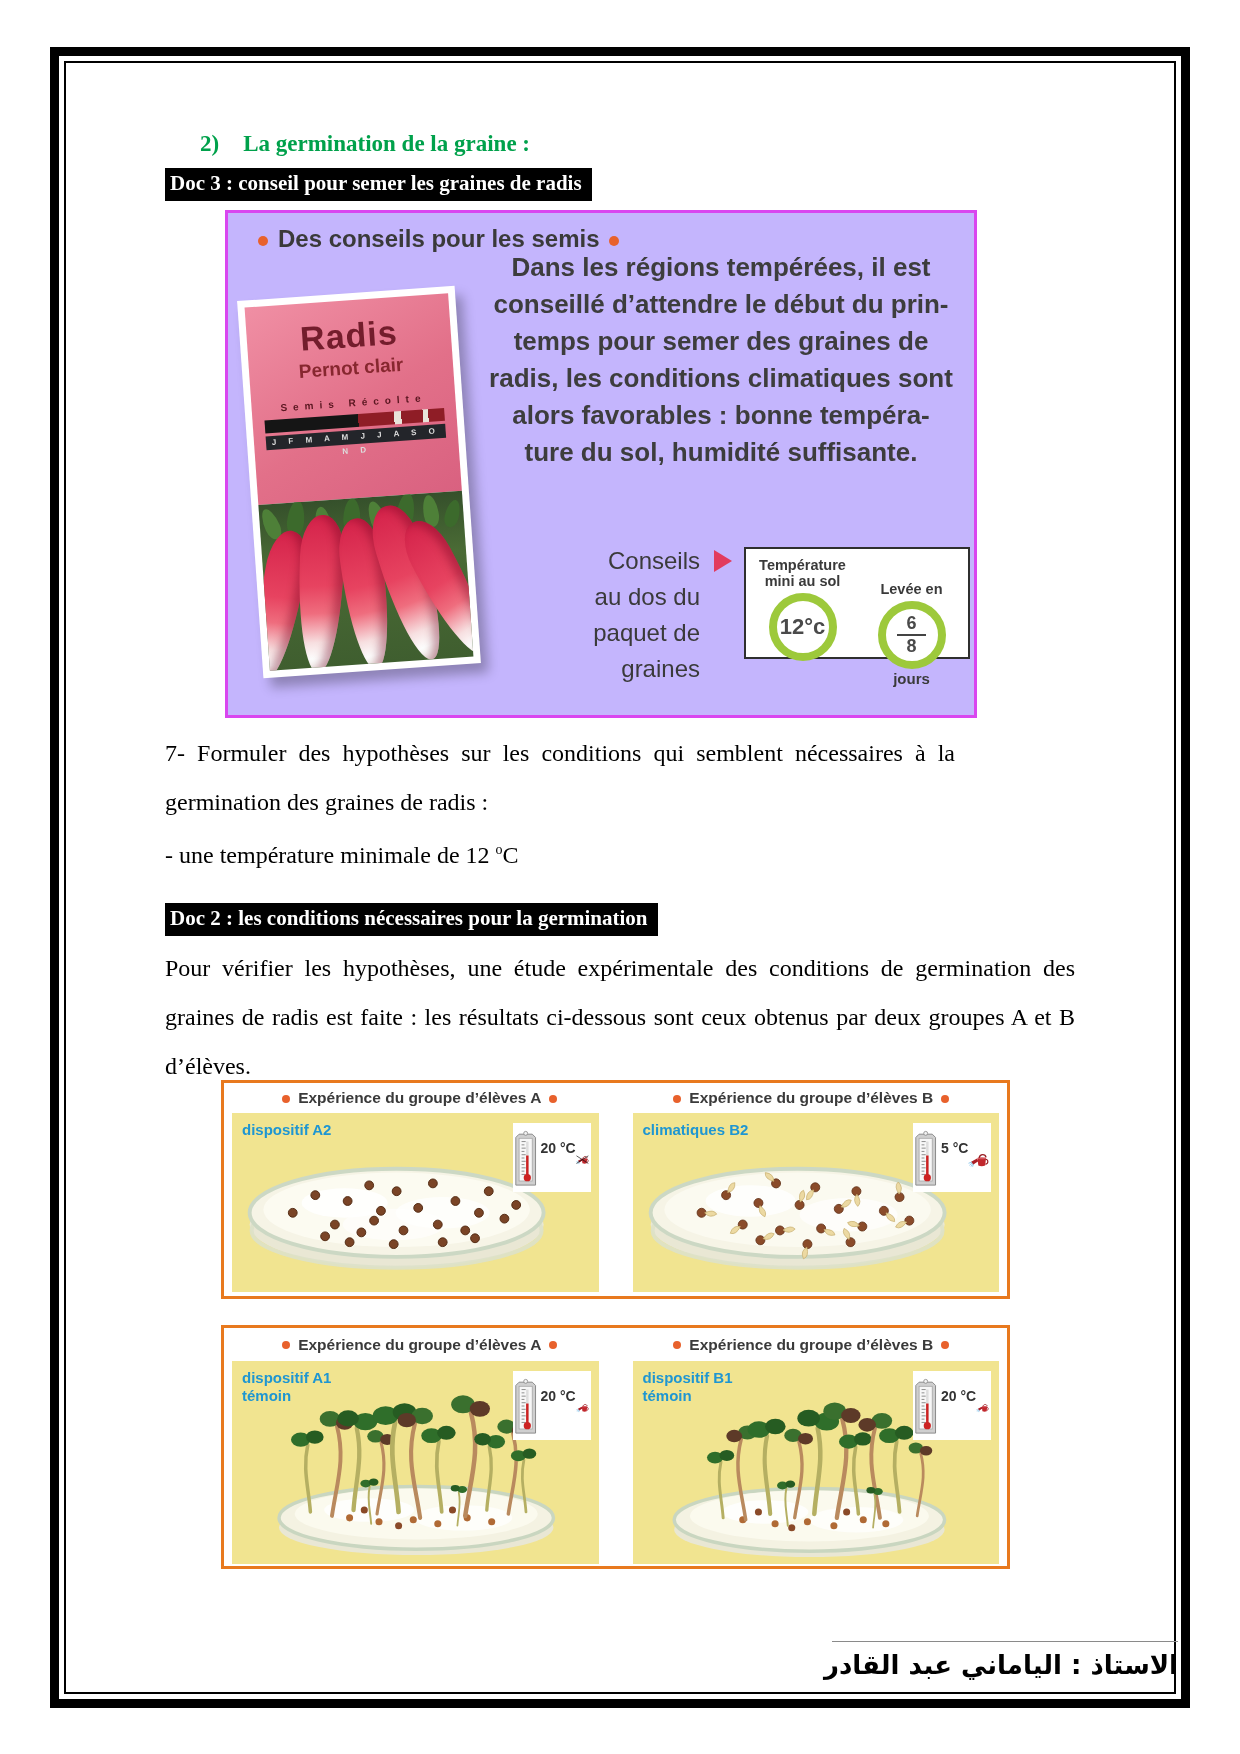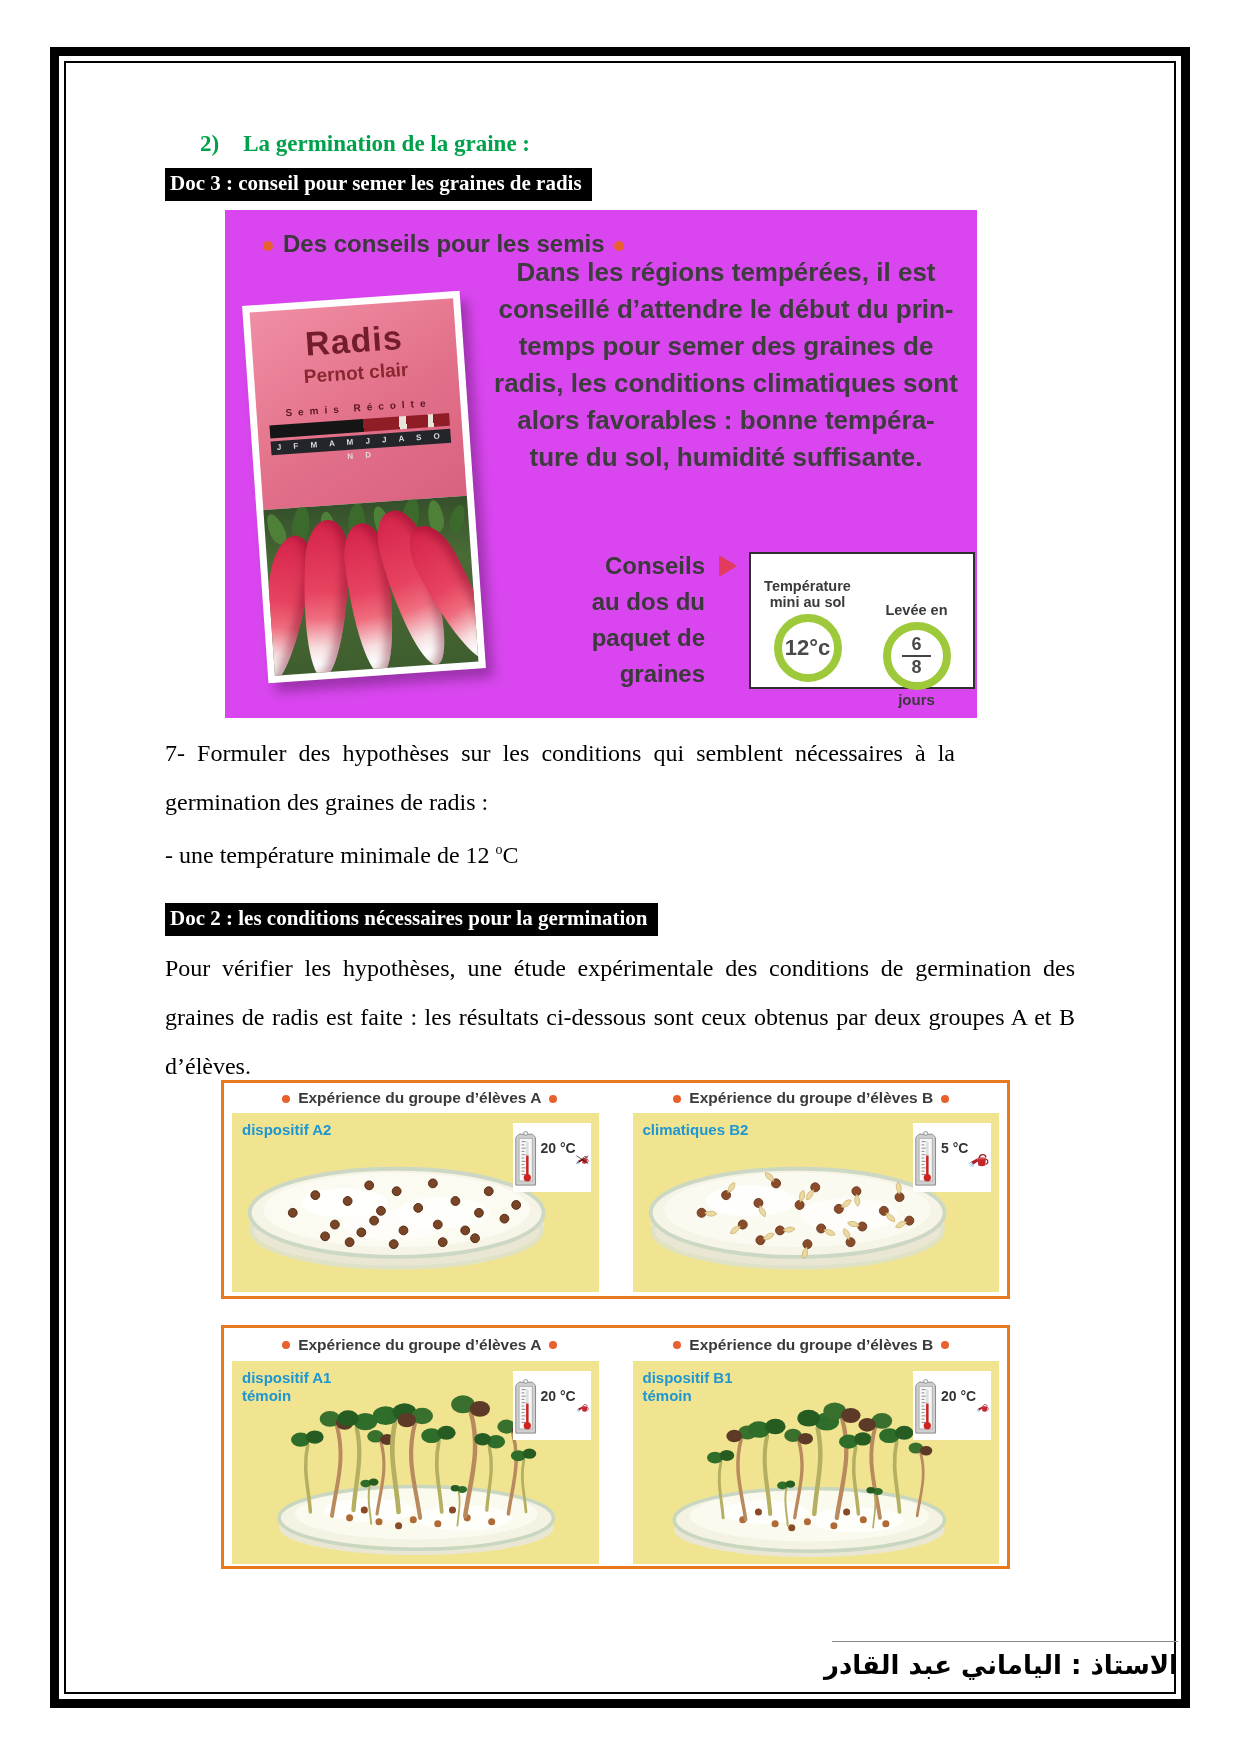--- a/index.html
+++ b/index.html
@@ -12,45 +12,45 @@
   .frame-inner{position:absolute;left:64px;top:61px;width:1112px;height:1633px;border:2px solid #000}
 
   
   .section-title{position:absolute;left:200px;top:131px;font-size:23px;font-weight:bold;color:#00A14B;white-space:nowrap}
   .section-title .st-text{margin-left:24px}
   .doc-banner{position:absolute;background:#000;color:#fff;font-weight:bold;font-size:21px;padding:3px 10px 5px 5px;white-space:nowrap}
   .banner-doc3{left:165px;top:168px}
   .banner-doc2{left:165px;top:903px}
 
   
-  .fig3{position:absolute;left:225px;top:210px;width:752px;height:508px;border:8px solid #d946ef;background:#d946ef;font-family:"Liberation Sans",sans-serif}
+  .fig3{position:absolute;left:225px;top:210px;width:752px;height:508px;border:3px solid #d946ef;background:#c4b5fd;font-family:"Liberation Sans",sans-serif}
   .fig3-header{position:absolute;left:20px;top:12px;font-size:24px;font-weight:bold;color:#3A3A3A;white-space:nowrap}
   .odot{display:inline-block;width:10px;height:10px;border-radius:50%;background:#E8612C;margin:0 10px;vertical-align:middle}
   .odot-sm{display:inline-block;width:8px;height:8px;border-radius:50%;background:#E8612C;margin:0 8px;vertical-align:middle}
 
   .packet{position:absolute;left:22px;top:80px;width:218px;height:378px;background:#fff;padding:7px;transform:rotate(-4deg);box-shadow:7px 10px 12px rgba(0,0,0,.28)}
   .packet-top{height:198px;background:linear-gradient(150deg,#f08fa4,#e27089 55%,#d96180);text-align:center;overflow:hidden}
   .packet-title{font-size:34px;font-weight:bold;color:#731d2c;padding-top:16px;letter-spacing:1px}
   .packet-sub{font-size:19px;font-weight:bold;color:#87272f;margin-top:2px}
   .packet-tiny{font-size:10px;font-weight:bold;color:#5a1620;margin-top:18px;letter-spacing:6px}
   .packet-bar{height:13px;margin:6px 12px 0;background:linear-gradient(90deg,#151515 0 52%,#8f1d26 52% 72%,#e8e4da 72% 76%,#8f1d26 76% 88%,#e8e4da 88% 91%,#8f1d26 91% 100%)}
   .packet-months{margin:3px 12px 0;height:14px;background:#23252a;color:#ddd;font-size:8px;letter-spacing:5px;text-align:center;line-height:14px;font-weight:bold}
   .packet-photo{position:absolute;left:7px;right:7px;top:205px;bottom:7px;background:linear-gradient(180deg,#35502b,#4a6b35 35%,#3f5e2f);overflow:hidden}
   .radish{position:absolute;border-radius:48% 48% 50% 50%/26% 26% 70% 70%;background:linear-gradient(175deg,#d4224a 0%,#e74360 45%,#ef6d7e 62%,#f7dfe0 80%,#fdfdfd 90%,#f2efe9 100%);box-shadow:inset -7px 0 9px rgba(110,0,28,.38)}
   .rleaf{position:absolute;background:#4e8038;border-radius:50%/62% 62% 38% 38%}
   .rleaf.d{background:#3c6a2c}
 
   .fig3-text{position:absolute;left:254px;top:36px;width:478px;font-size:26px;line-height:37px;font-weight:600;color:#3d3d3d;text-align:center}
   .pre-line{white-space:pre-line}
 
-  .fig3-caption{position:absolute;left:300px;top:330px;width:172px;text-align:right;font-size:24px;font-weight:bold;color:#3A3A3A;line-height:36px}
+  .fig3-caption{position:absolute;left:300px;top:330px;width:172px;text-align:right;font-size:24px;font-weight:normal;color:#3A3A3A;line-height:36px}
   .cap-line1{position:relative}
   .tri{position:absolute;right:-32px;top:7px;width:0;height:0;border-top:11px solid transparent;border-bottom:11px solid transparent;border-left:18px solid #E23B5E}
 
-  .infobox{position:absolute;left:516px;top:334px;width:226px;height:137px;border:2.5px solid #2f2f2f;background:#fff;display:flex;padding:24px 2px 4px}
+  .infobox{position:absolute;left:516px;top:334px;width:226px;height:112px;border:2.5px solid #2f2f2f;background:#fff;display:flex;padding:8px 2px 4px}
   .info-col{flex:1;text-align:center}
   .info-label{font-size:14.5px;font-weight:bold;color:#3A3A3A;line-height:1.12}
   .gcircle{width:68px;height:68px;border:8px solid #9DC93B;border-radius:50%;background:#fff;margin:4px auto 0;display:flex;align-items:center;justify-content:center;font-weight:bold;color:#4a4a4a;font-size:22px}
   .gcircle.frac{flex-direction:column;font-size:18px;line-height:1.05}
   .frac .num{border-bottom:2.5px solid #444;padding:0 9px 1px}
   .frac .den{padding-top:1px}
   .info-unit{font-size:15px;font-weight:bold;color:#3A3A3A;margin-top:1px}
   .col-levee .info-label{margin-top:24px}
 
   

